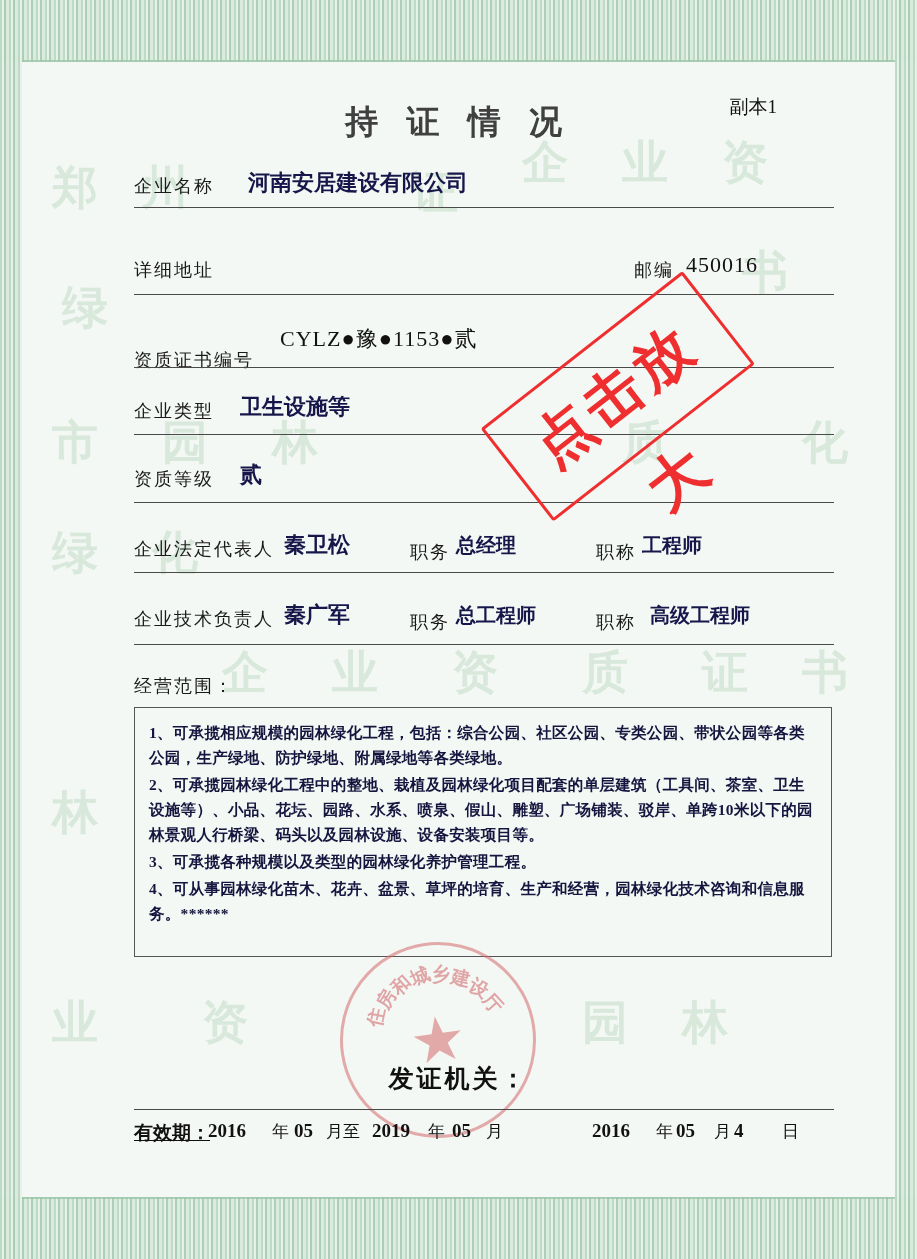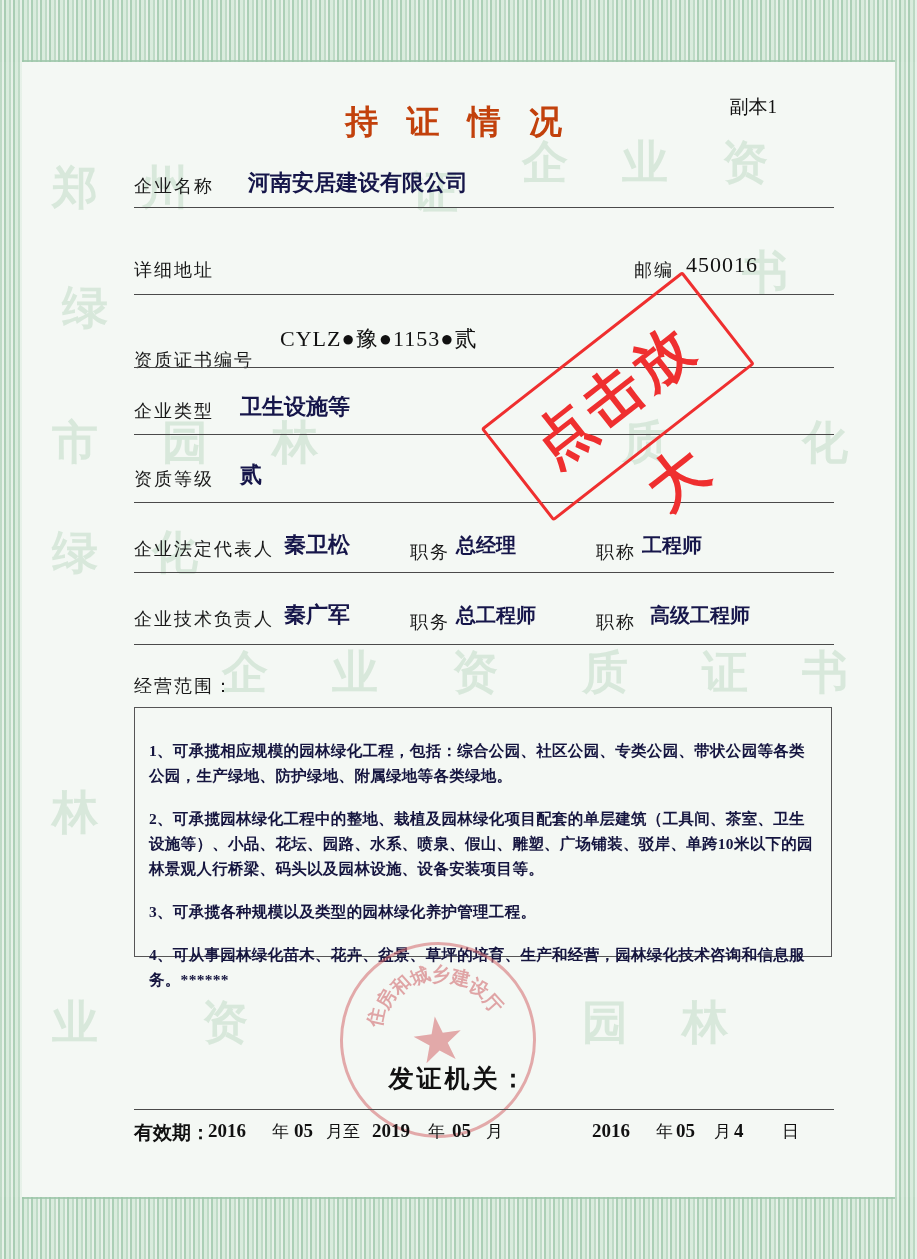--- a/index.html
+++ b/index.html
@@ -77,21 +77,21 @@
 
   .title {
     position: absolute;
     left: 0;
     top: 38px;
     width: 873px;
     text-align: center;
     font-size: 33px;
     font-weight: bold;
     letter-spacing: 10px;
-    color: #c2410c;
+    color: #404040;
     font-family: "Liberation Serif", "DejaVu Serif", serif;
   }
   .copy-no {
     position: absolute;
     right: 118px;
     top: 32px;
     font-size: 19px;
     color: #111;
     font-weight: normal;
   }
@@ -144,21 +144,21 @@
     left: 112px;
     top: 645px;
     width: 698px;
     height: 250px;
     border: 1px solid #555;
     background: transparent;
     box-sizing: border-box;
     padding: 12px 14px 0 14px;
   }
   .scope-box p {
-    margin: 18px 0 2px 0;
+    margin: 0 0 2px 0;
     font-size: 15.5px;
     line-height: 25px;
     color: #15153f;
     font-weight: bold;
     letter-spacing: .3px;
     font-family: "Liberation Serif", "DejaVu Serif", serif;
   }
 
   
   .issuer {
@@ -365,21 +365,21 @@
           <span style="transform: rotate(2deg)  translate(0,-78px);">乡</span>
           <span style="transform: rotate(20deg) translate(0,-78px);">建</span>
           <span style="transform: rotate(38deg) translate(0,-78px);">设</span>
           <span style="transform: rotate(56deg) translate(0,-78px);">厅</span>
         </div>
       </div>
 
       <div class="issuer">发证机关：</div>
 
       <div class="bottom-rule"></div>
-      <div class="bot" style="left:112px;">有效期：</div>
+      <div class="bot" style="left:112px;text-decoration:underline;">有效期：</div>
       <div class="bot" style="left:186px;">2016</div>
       <div class="bot bot-l" style="left:250px;">年</div>
       <div class="bot" style="left:272px;">05</div>
       <div class="bot bot-l" style="left:304px;">月至</div>
       <div class="bot" style="left:350px;">2019</div>
       <div class="bot bot-l" style="left:406px;">年</div>
       <div class="bot" style="left:430px;">05</div>
       <div class="bot bot-l" style="left:464px;">月</div>
       <div class="bot" style="left:570px;">2016</div>
       <div class="bot bot-l" style="left:634px;">年</div>

